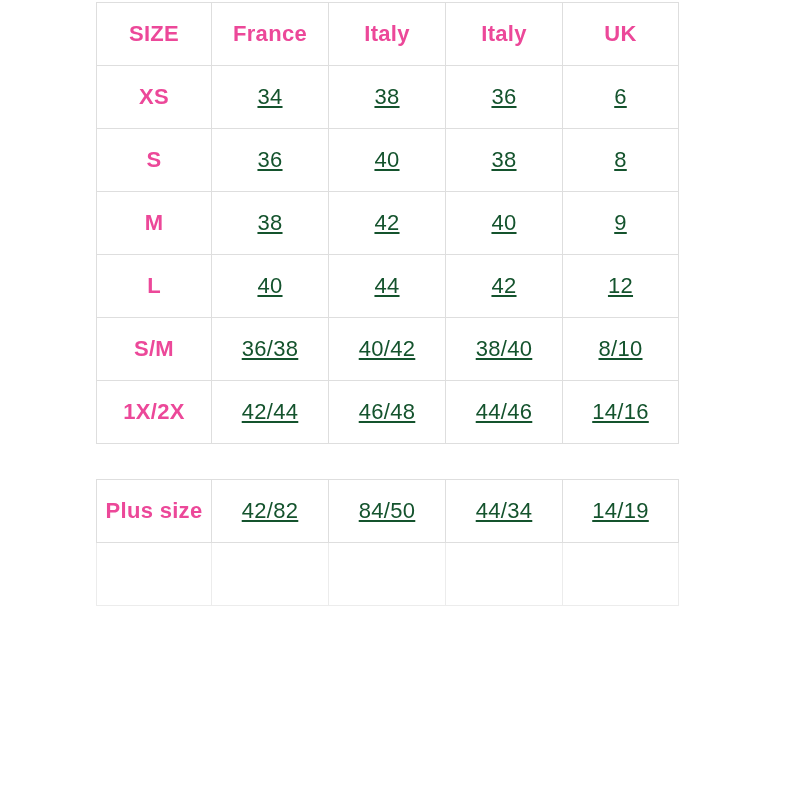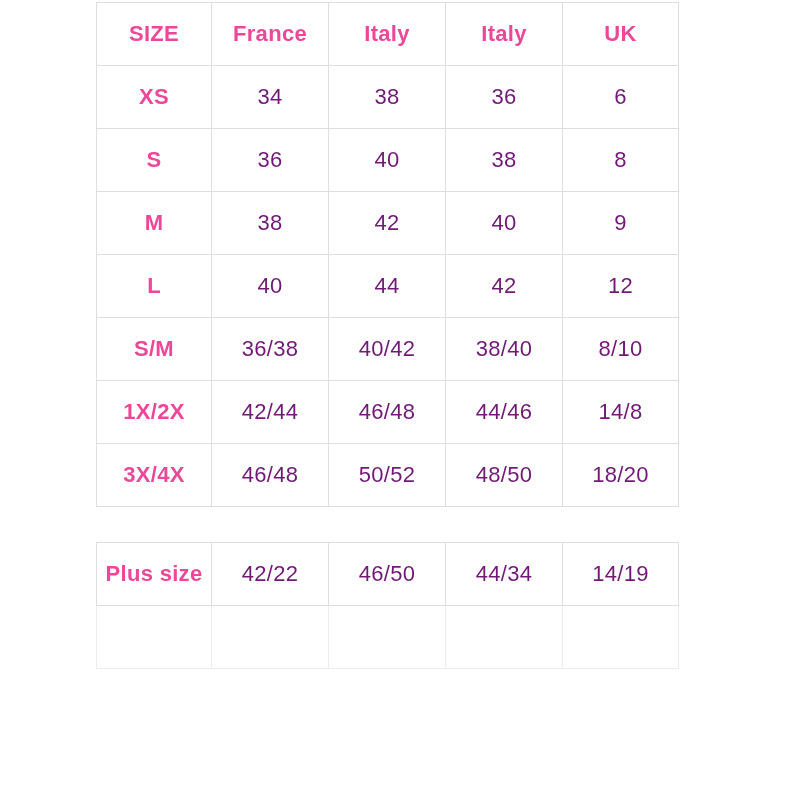--- a/index.html
+++ b/index.html
@@ -40,21 +40,22 @@
     overflow: hidden;
     white-space: nowrap;
   }
   table.size-table thead th,
   table.size-table tbody th {
     font-weight: 700;
     color: #ec4899;
   }
   table.size-table td {
     font-weight: 400;
-    color: #701a75;
+    color: #14532d;
+    text-decoration: underline;
   }
   #table-secondary {
     margin-top: 35px;
   }
   tr.clipped-row th,
   tr.clipped-row td {
     border-color: #ececec;
   }
 </style>
 </head>
@@ -113,46 +114,39 @@
           <td>36/38</td>
           <td>40/42</td>
           <td>38/40</td>
           <td>8/10</td>
         </tr>
         <tr>
           <th>1X/2X</th>
           <td>42/44</td>
           <td>46/48</td>
           <td>44/46</td>
-          <td>14/8</td>
-        </tr>
-        <tr>
-          <th>3X/4X</th>
-          <td>46/48</td>
-          <td>50/52</td>
-          <td>48/50</td>
-          <td>18/20</td>
+          <td>14/16</td>
         </tr>
       </tbody>
   </table>
 
   <table class="size-table" id="table-secondary">
     <colgroup>
       <col class="c0">
         <col class="c1">
         <col class="c2">
         <col class="c3">
         <col class="c4">
     </colgroup>
     <thead></thead>
     <tbody>
         <tr>
           <th>Plus size</th>
-          <td>42/22</td>
-          <td>46/50</td>
+          <td>42/82</td>
+          <td>84/50</td>
           <td>44/34</td>
           <td>14/19</td>
         </tr>
         <tr class="clipped-row">
           <th></th>
           <td></td>
           <td></td>
           <td></td>
           <td></td>
         </tr>

